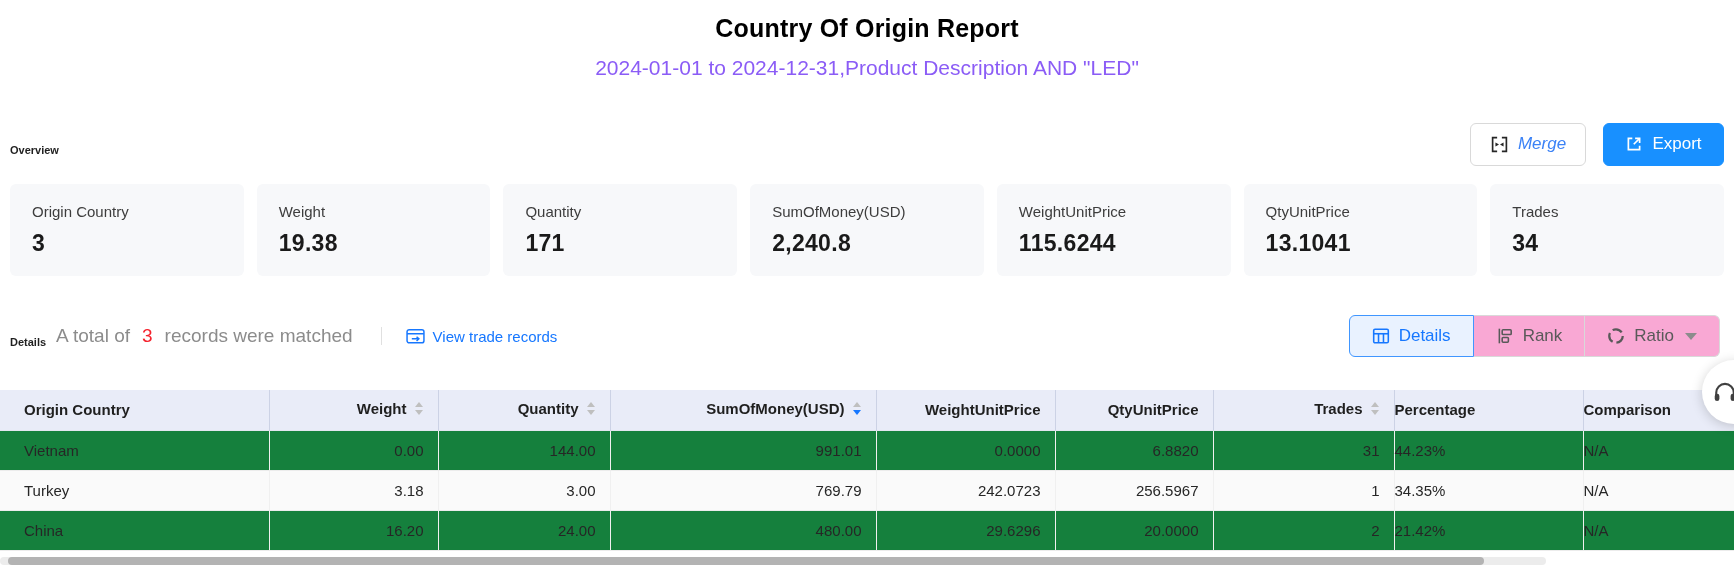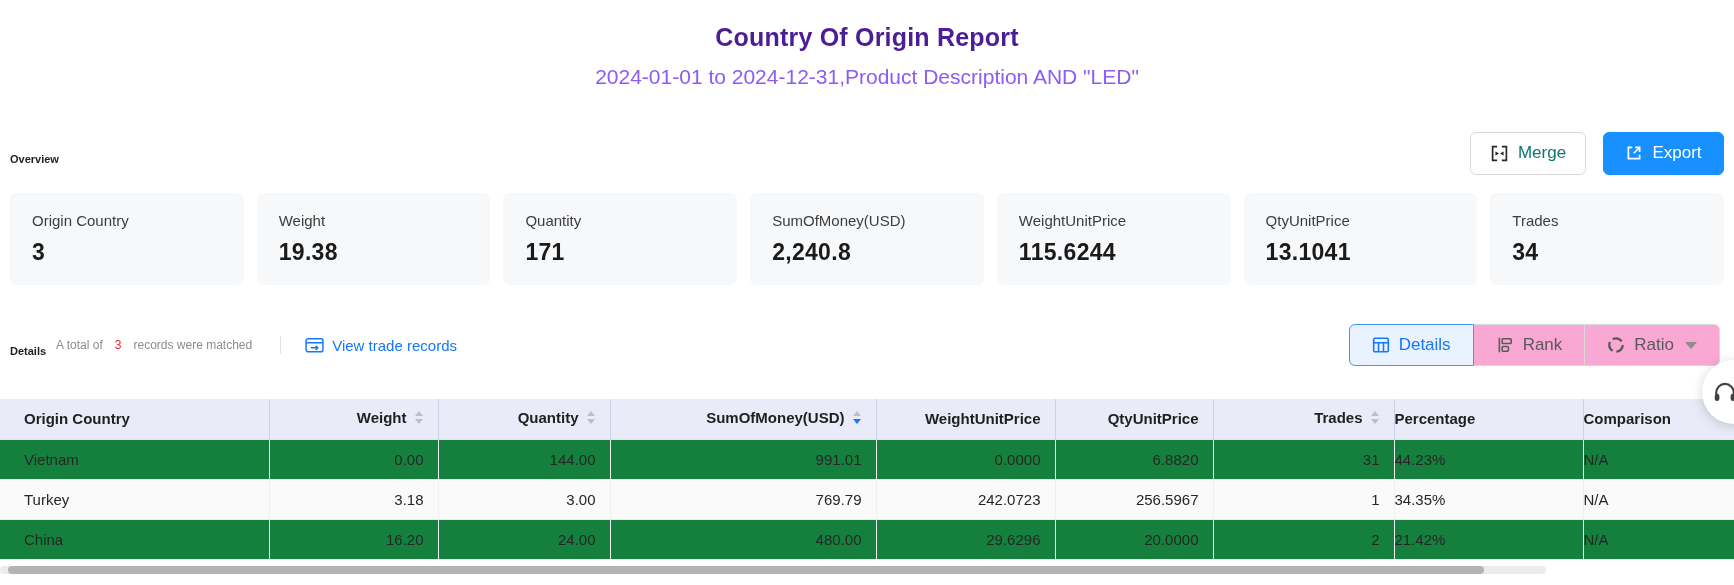--- a/index.html
+++ b/index.html
@@ -1,37 +1,37 @@
 <!DOCTYPE html>
 <html><head>
 <meta charset="utf-8">
 <style>
   * { box-sizing: border-box; margin: 0; padding: 0; }
   html,body { background:#fff; }
   body { font-family: "Liberation Sans", "DejaVu Sans", sans-serif; color:#262626; }
   .page { position:relative; width:1734px; height:585px; background:#fff; overflow:hidden; }
 
-  .page-title { padding-top:23px; text-align:center; font-size:25px; font-weight:600; color:#4c1d95; letter-spacing:.2px; }
+  .page-title { padding-top:14px; text-align:center; font-size:25px; font-weight:600; color:#000000; letter-spacing:.2px; }
   .page-subtitle { margin-top:13px; text-align:center; font-size:21px; font-weight:400; color:#8b5cf6; }
 
   .overview-bar { margin:42px 10px 0 10px; height:44px; display:flex; justify-content:space-between; align-items:center; }
   .section-heading { font-size:11px; font-weight:700; color:#1f1f1f;margin-top:12px; }
   .actions { display:flex; gap:17px; }
   .btn { display:inline-flex; align-items:center; justify-content:center; gap:9px; height:43px; border-radius:6px; font-size:17px; cursor:pointer; font-family:inherit; }
-  .btn-merge { width:116px; background:#fff; border:1px solid #d9d9d9; color:#0f766e; }
+  .btn-merge { width:116px; background:#fff; border:1px solid #d9d9d9; color:#3b82f6;font-style:italic; }
   .btn-export { width:121px; background:#1890ff; border:1px solid #1890ff; color:#fff; font-weight:500; }
 
   .cards { margin:18px 10px 0 10px; display:grid; grid-template-columns:repeat(7,1fr); gap:13px; }
   .card { background:#f7f8fa; border-radius:6px; height:92px; padding:19px 22px; }
   .card-label { font-size:15px; color:#3d3d3d; }
   .card-value { margin-top:10px; font-size:23px; font-weight:700; color:#1a1a1a; letter-spacing:.3px; }
 
   .details-bar { margin:38px 10px 0 10px; height:44px; display:flex; justify-content:space-between; align-items:center; }
   .details-left { display:flex; align-items:center; gap:10px; }
-  .summary { font-size:12px; color:#8c8c8c; display:flex; align-items:center; gap:8px; }
+  .summary { font-size:19px; color:#8c8c8c; display:flex; align-items:center; gap:8px; }
   .match-count { color:#f5222d; padding:0 4px; }
   .v-divider { width:1px; height:18px; background:#e0e0e0; margin:0 14px 0 18px; }
   .trade-link { display:inline-flex; align-items:center; gap:8px; color:#1677ff; font-size:15px; cursor:pointer; text-decoration:none; }
 
   .seg { display:inline-flex; margin-right:4px; }
   .seg-btn { display:inline-flex; align-items:center; justify-content:center; gap:9px; height:42px; padding:0 22px; background:#f9a8d4; border:1px solid #d9d9d9; color:#595959; font-size:17px; cursor:pointer; font-family:inherit; }
   .seg-btn + .seg-btn { border-left:none; }
   .seg-btn:first-child { border-radius:6px 0 0 6px; }
   .seg-btn:last-child { border-radius:0 6px 6px 0; }
   .seg-btn.active { background:#e9f2ff; border:1px solid #4096ff; color:#1677ff; }

